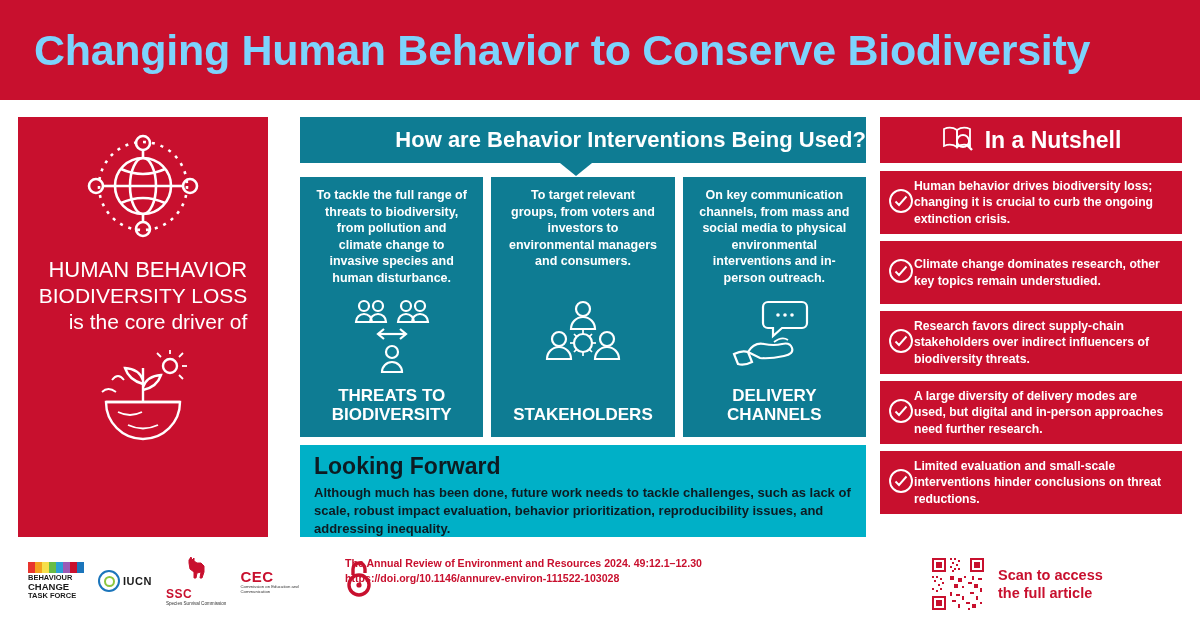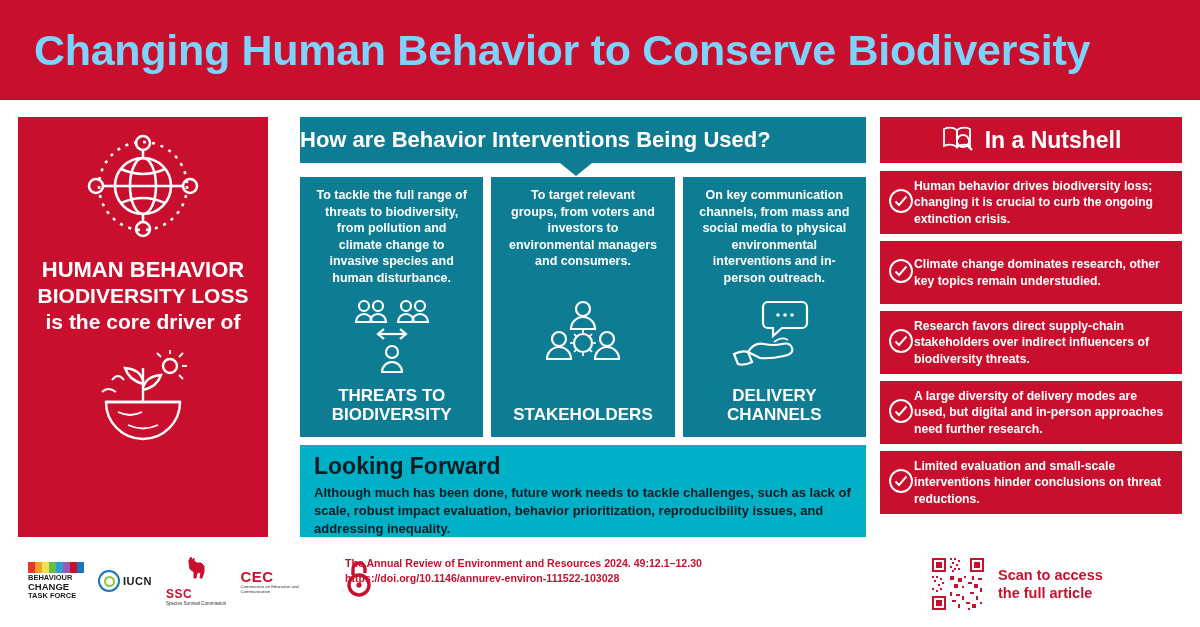--- a/index.html
+++ b/index.html
@@ -22,30 +22,30 @@
     letter-spacing:-0.3px; line-height:1;text-align:right;
   }
   
   .left-panel {
     position:absolute; left:18px; top:117px; width:250px; height:420px;
     background:#c8102e; color:#fff;
     display:flex; flex-direction:column; align-items:center;
   }
   .globe-wrap { margin-top:14px; }
   .left-text {
-    text-align:center; font-size:21px; font-weight:bold; line-height:1.2;
+    text-align:right; font-size:21px; font-weight:normal; line-height:1.2;
     margin-top:12px; padding:0 8px;
   }
   .left-text .l1 { font-size:22px; }
   .plant-wrap { margin-top:16px; }
   
   .mid-header {
     position:absolute; left:300px; top:117px; width:566px; height:46px;
     background:#0e7c93; color:#ffffff;
-    display:flex; align-items:center; justify-content:flex-start;
+    display:flex; align-items:center; justify-content:flex-end;
     font-size:22px; font-weight:bold;
   }
   .mid-header-notch {
     position:absolute; left:560px; top:163px;
     width:0;height:0;border-left:16px solid transparent;border-right:16px solid transparent;
     border-top:13px solid #0e7c93;
   }
   .cards { position:absolute; left:300px; top:177px; width:566px; height:260px; display:flex; gap:8px; }
   .card {
     flex:1; background:#0e7c93; color:#ffffff;

